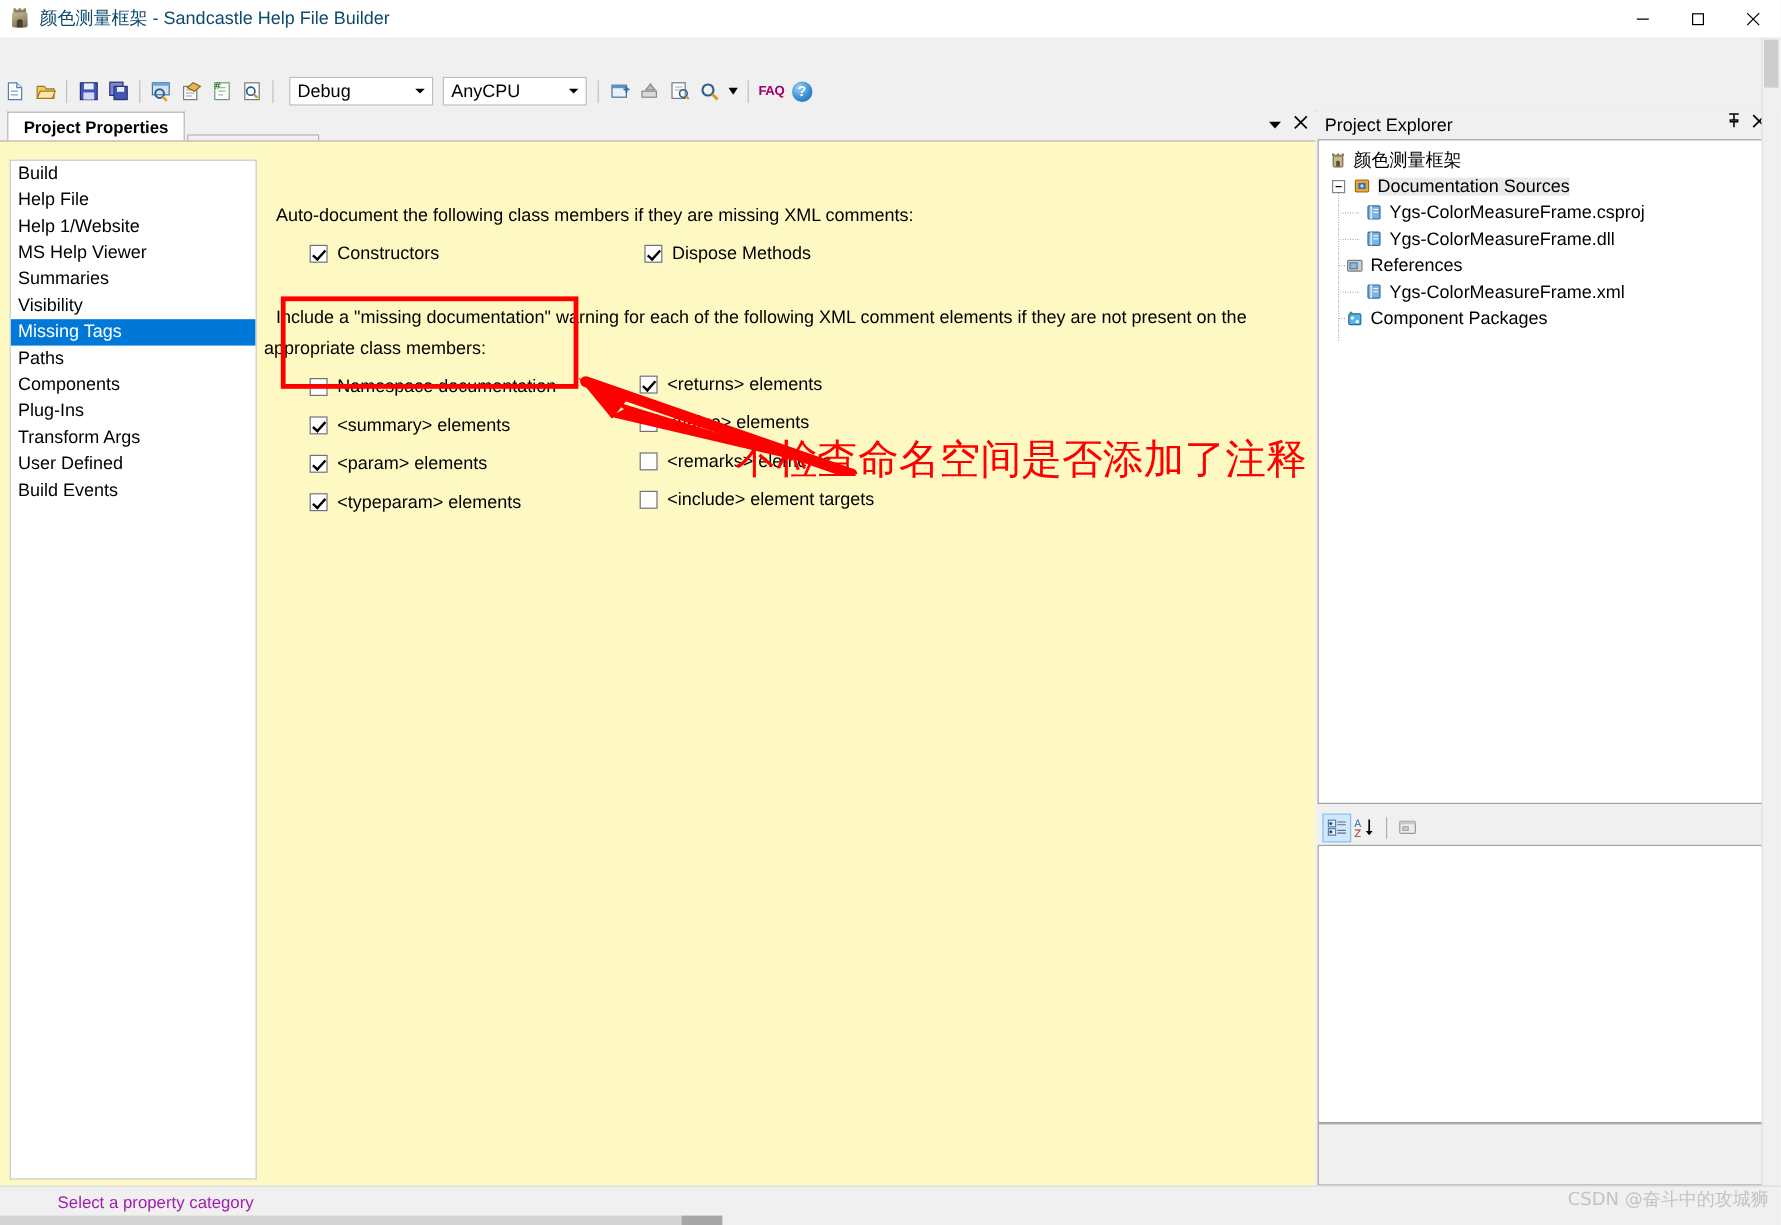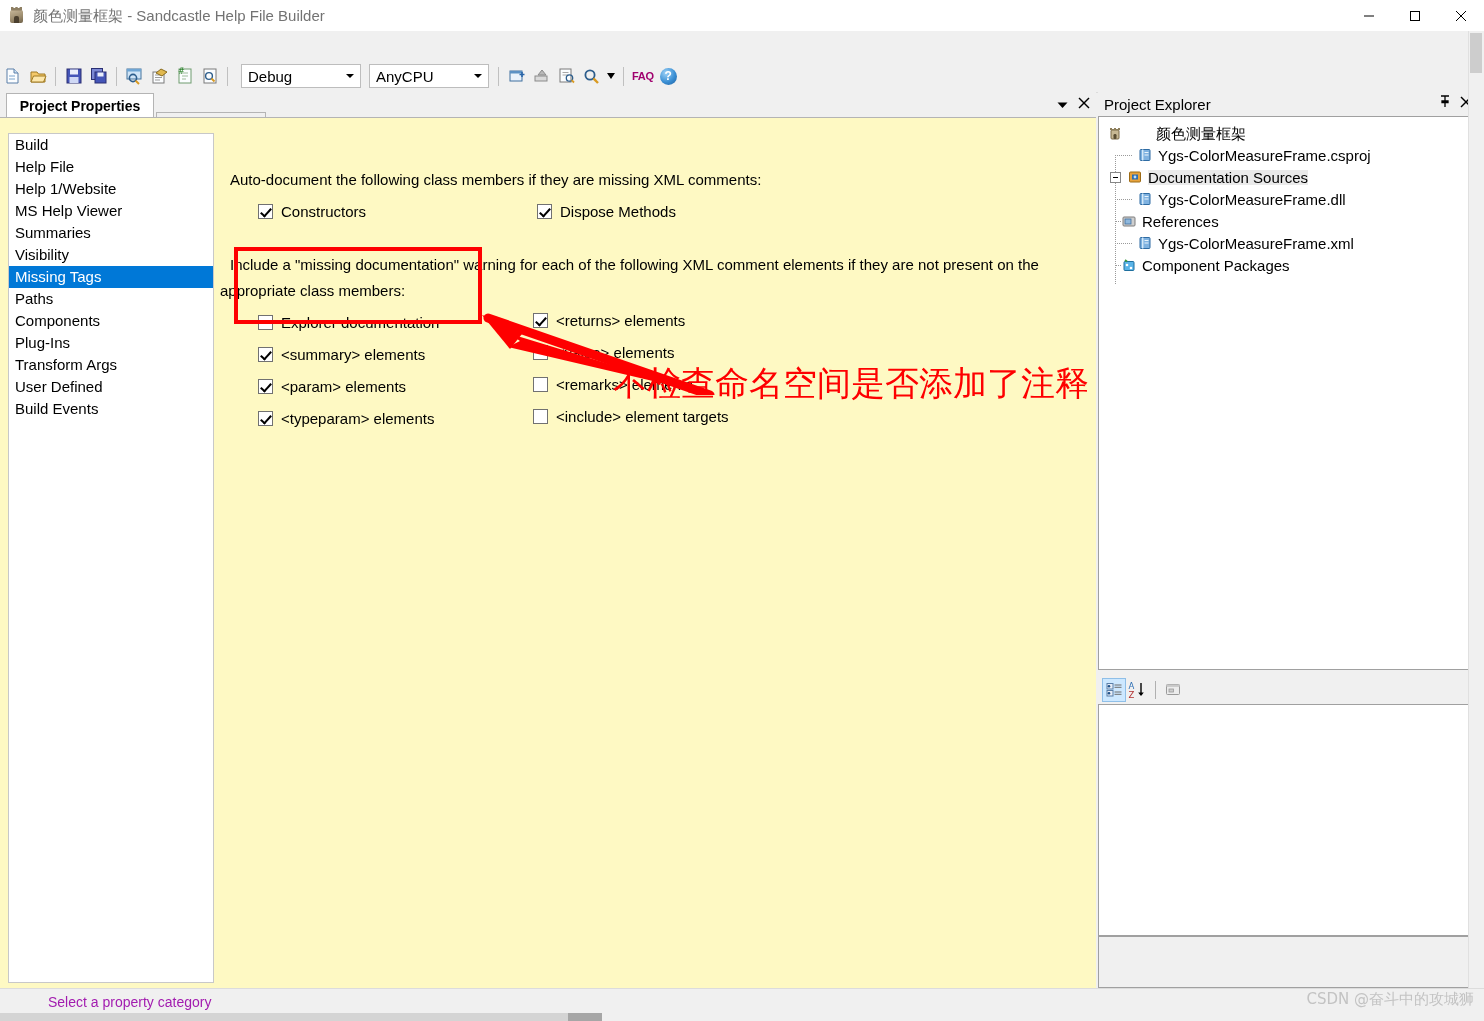--- a/index.html
+++ b/index.html
@@ -34,21 +34,21 @@
   .tb-icon .castle:before {
     content: ""; position: absolute; left: 1px; top: -3px; width: 11px; height: 4px;
     background: #8e7f63;
     clip-path: polygon(0 40%,0 0,22% 0,22% 40%,39% 40%,39% 0,61% 0,61% 40%,78% 40%,78% 0,100% 0,100% 100%,0 100%);
   }
   .tb-icon .castle:after {
     content: ""; position: absolute; left: 4px; top: 6px; width: 5px; height: 7px;
     background: #4a3f2e; border-radius: 2px 2px 0 0;
   }
   .titlebar .title {
-    font-size: 15px; color: #737373; white-space: nowrap; line-height: 1;
+    font-size: 15px; color: #0c4a6e; white-space: nowrap; line-height: 1;
   }
   .wincontrols {
     position: absolute; right: 0; top: 0; height: 31px; display: flex;
   }
   .wc {
     width: 46px; height: 31px; display: flex; align-items: center; justify-content: center;
     color: #000;
   }
   .wc svg { display: block; }
 
@@ -464,21 +464,21 @@
         <div class="cbrow" style="left:317px; top:86px;">
           <span class="cbox checked"></span>
           <span class="cblabel">Dispose Methods</span>
         </div>
 
         <div class="c-text" style="left:10px; top:137px;">Include a "missing documentation" warning for each of the following XML comment elements if they are not present on the</div>
         <div class="c-text" style="left:0; top:163px;text-align:center;">appropriate class members:</div>
 
         <div class="cbrow" style="left:38px; top:197px;">
           <span class="cbox"></span>
-          <span class="cblabel">Explorer documentation</span>
+          <span class="cblabel">Namespace documentation</span>
         </div>
         <div class="cbrow" style="left:38px; top:229px;">
           <span class="cbox checked"></span>
           <span class="cblabel">&lt;summary&gt; elements</span>
         </div>
         <div class="cbrow" style="left:38px; top:261px;">
           <span class="cbox checked"></span>
           <span class="cblabel">&lt;param&gt; elements</span>
         </div>
         <div class="cbrow" style="left:38px; top:293px;">
@@ -529,55 +529,55 @@
               <line x1="11" y1="1" x2="1" y2="11" stroke="#000" stroke-width="1.4"></line>
             </svg>
         </span>
       </div>
     </div>
 
     <div class="tree">
 
       <div class="dots-v" style="left:16px; top:38px; height:130px;"></div>
 
-      <div class="tnode" style="padding-left:8px; margin-top:5px;gap:28px;">
+      <div class="tnode" style="padding-left:8px; margin-top:5px;">
         <span class="ticon">
           <svg width="16" height="16" viewBox="0 0 16 16">
               <rect x="4" y="5" width="8" height="9" rx="1" fill="#c7b893" stroke="#7a6b48" stroke-width="1"></rect>
               <path d="M3 5h10v-2h-2v1h-2v-1h-2v1h-2v-1h-2z" fill="#8d7e5b"></path>
               <rect x="6.5" y="9" width="3" height="5" rx="1.2" fill="#5a4d32"></rect>
             </svg>
         </span>
         <span class="tlabel">颜色测量框架</span>
+      </div>
+
+      <div class="tnode" style="padding-left:11px;">
+        <span class="texp"></span>
+        <span class="ticon" style="margin-left:6px;">
+          <svg width="16" height="16" viewBox="0 0 16 16">
+              <rect x="2.5" y="3" width="11" height="10" rx="1" fill="#e8a33d" stroke="#9c6a15" stroke-width="1"></rect>
+              <rect x="5" y="5.5" width="6" height="5" fill="#2d6fb5"></rect>
+              <circle cx="8" cy="8" r="1.4" fill="#bfe0ff"></circle>
+            </svg>
+        </span>
+        <span class="tlabel hl">Documentation Sources</span>
       </div>
 
       <div class="tnode" style="padding-left:38px;">
         <div class="dots-h" style="left:18px; top:11px; width:16px;"></div>
         <span class="ticon">
           <svg width="16" height="16" viewBox="0 0 16 16">
               <rect x="3" y="2.5" width="10" height="11" rx="1" fill="#7fb2e0" stroke="#2e6ba3" stroke-width="1"></rect>
               <rect x="5" y="2.5" width="1.4" height="11" fill="#d6eaf9"></rect>
               <rect x="7.5" y="5" width="4" height="1" fill="#e9f4fc"></rect>
               <rect x="7.5" y="7.5" width="4" height="1" fill="#e9f4fc"></rect>
             </svg>
         </span>
         <span class="tlabel">Ygs-ColorMeasureFrame.csproj</span>
       </div>
-
-      <div class="tnode" style="padding-left:11px;">
-        <span class="texp"></span>
-        <span class="ticon" style="margin-left:6px;">
-          <svg width="16" height="16" viewBox="0 0 16 16">
-              <rect x="2.5" y="3" width="11" height="10" rx="1" fill="#e8a33d" stroke="#9c6a15" stroke-width="1"></rect>
-              <rect x="5" y="5.5" width="6" height="5" fill="#2d6fb5"></rect>
-              <circle cx="8" cy="8" r="1.4" fill="#bfe0ff"></circle>
-            </svg>
-        </span>
-        <span class="tlabel hl">Documentation Sources</span>
-      </div>
       <div class="tnode" style="padding-left:38px;">
         <div class="dots-h" style="left:18px; top:11px; width:16px;"></div>
         <span class="ticon">
           <svg width="16" height="16" viewBox="0 0 16 16">
               <rect x="3" y="2.5" width="10" height="11" rx="1" fill="#7fb2e0" stroke="#2e6ba3" stroke-width="1"></rect>
               <rect x="5" y="2.5" width="1.4" height="11" fill="#d6eaf9"></rect>
               <rect x="7.5" y="5" width="4" height="1" fill="#e9f4fc"></rect>
               <rect x="7.5" y="7.5" width="4" height="1" fill="#e9f4fc"></rect>
             </svg>
         </span>

